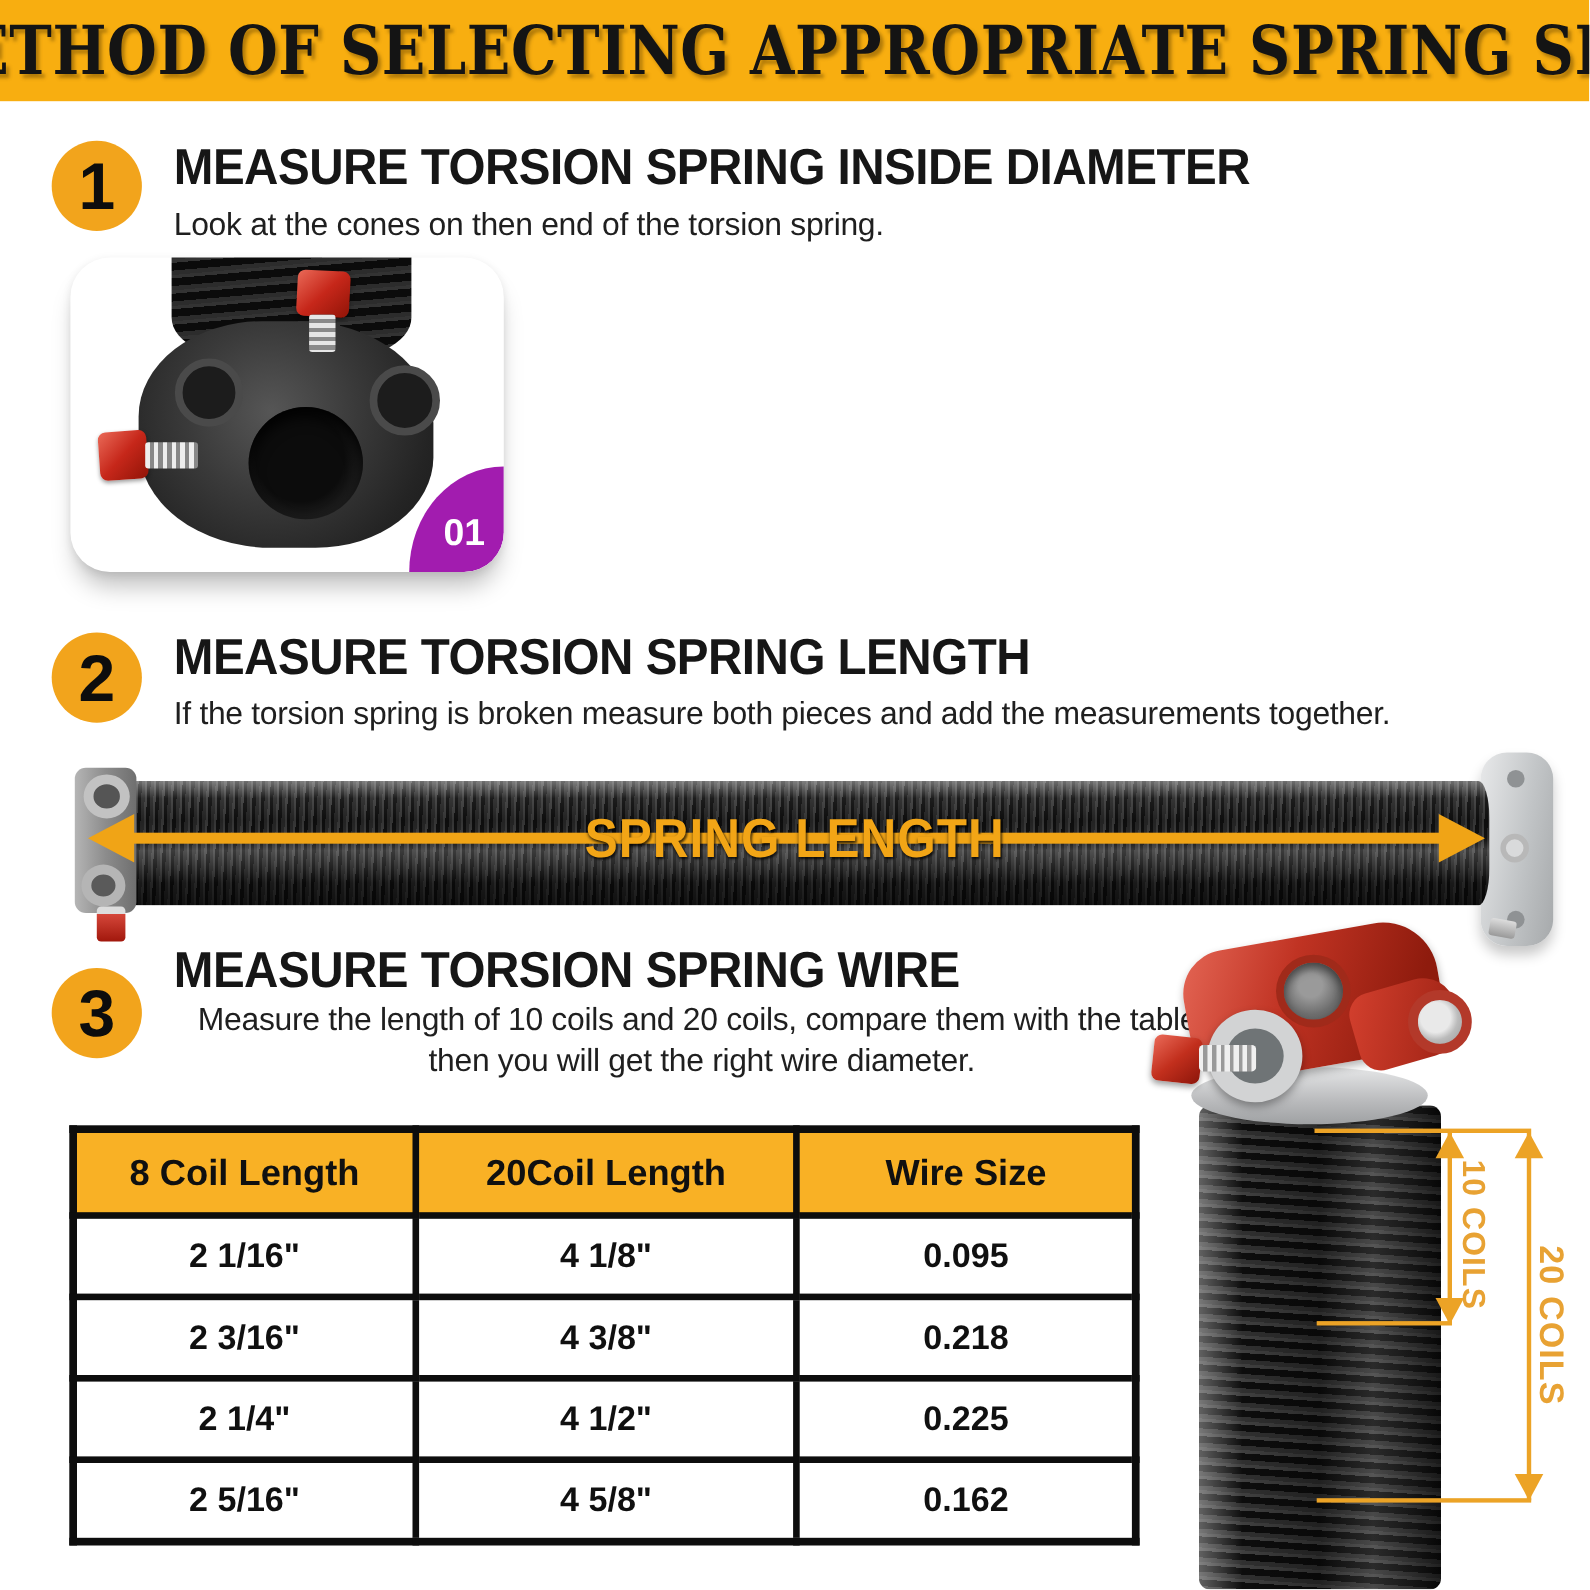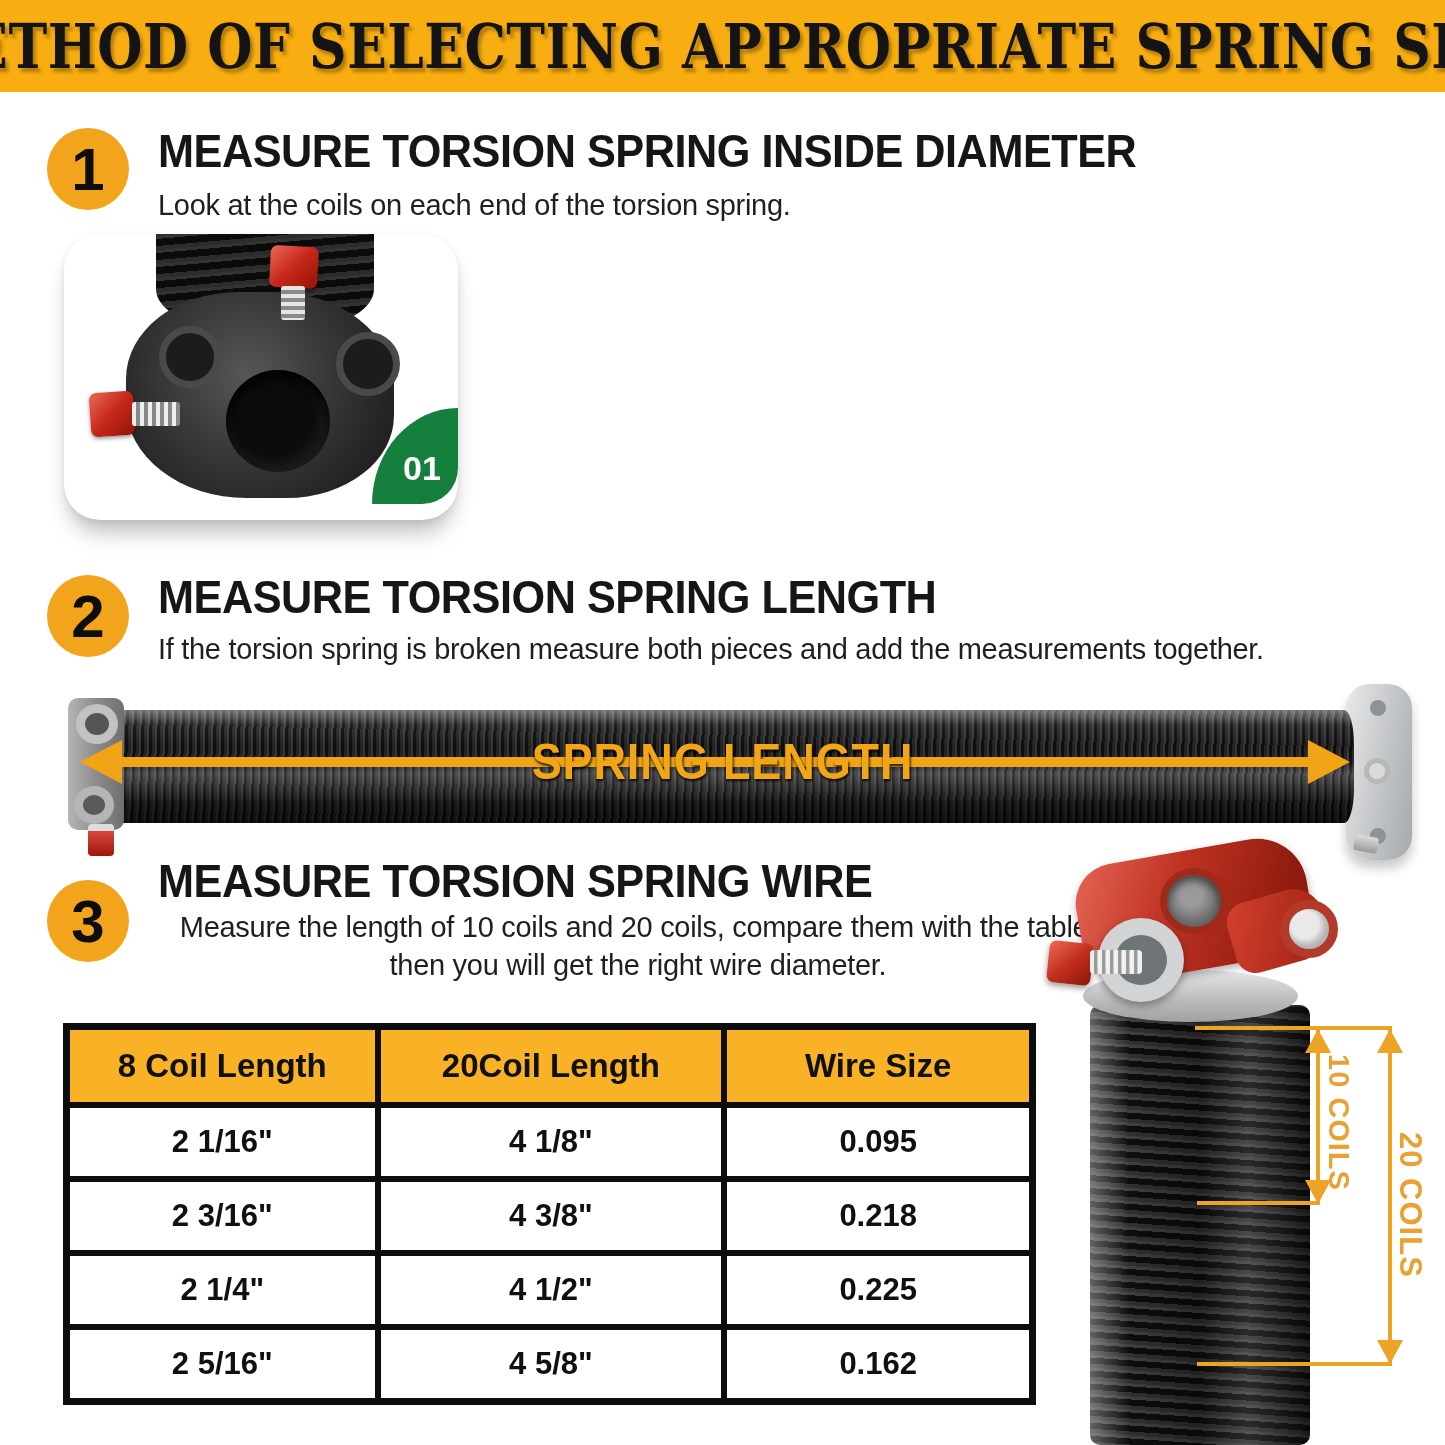--- a/index.html
+++ b/index.html
@@ -21,21 +21,21 @@
           white-space:nowrap;transform:scaleX(.94);transform-origin:left center;letter-spacing:-.5px;}
   .step-desc{position:absolute;left:158px;font-size:29px;color:#1f1f1f;letter-spacing:-.3px;line-height:1.32;}
   .circle-1{left:47px;top:128px;} .title-1{top:124px;} .desc-1{top:186px;width:1200px;}
   .circle-2{left:47px;top:575px;} .title-2{top:570px;} .desc-2{top:630px;width:1270px;}
   .circle-3{left:47px;top:880px;} .title-3{top:854px;} .desc-3{top:908px;width:960px;text-align:center;}
 
   
   .photo-card{position:absolute;top:234px;height:286px;background:#fff;border-radius:36px;
           overflow:hidden;box-shadow:0 18px 22px -6px rgba(0,0,0,.25),0 2px 8px rgba(0,0,0,.08);}
   .card-1{left:64px;width:394px;} .card-2{left:516px;width:376px;} .card-3{left:976px;width:382px;}
-  .badge{position:absolute;right:0;bottom:16px;width:86px;height:96px;background:#15803d;
+  .badge{position:absolute;right:0;bottom:0;width:86px;height:96px;background:#a21caf;
           border-radius:100% 0 36px 0;display:flex;align-items:center;justify-content:center;
           padding:24px 0 0 14px;box-sizing:border-box;color:#fff;font-size:34px;font-weight:bold;z-index:9;}
 
   
   .c1-spring{position:absolute;left:92px;top:-12px;width:218px;height:108px;border-radius:0 0 38% 38%;
           background:repeating-linear-gradient(175deg,#333 0 3px,#0b0b0b 3px 10px,#2c2c2c 10px 14px);}
   .c1-cone{position:absolute;left:62px;top:58px;width:268px;height:206px;
           border-radius:42% 45% 40% 45%;
           background:radial-gradient(circle at 45% 40%,#565656 0%,#3a3a3a 40%,#242424 75%,#191919);}
   .c1-hole{position:absolute;left:162px;top:136px;width:104px;height:102px;border-radius:50%;
@@ -164,21 +164,21 @@
 <body>
 
 <div class="page">
 
   <div class="banner">
     <div class="banner-title">METHOD OF SELECTING APPROPRIATE SPRING SIZE</div>
   </div>
 
   <div class="step-circle circle-1">1</div>
   <div class="step-title title-1">MEASURE TORSION SPRING INSIDE DIAMETER</div>
-  <div class="step-desc desc-1">Look at the coils on each end of the torsion spring.</div>
+  <div class="step-desc desc-1">Look at the cones on then end of the torsion spring.</div>
 
   <div class="photo-card card-1">
     <div class="c1-spring"></div>
     <div class="c1-cone"></div>
     <div class="c1-lug c1-lug-left"></div>
     <div class="c1-lug c1-lug-right"></div>
     <div class="c1-hole"></div>
     <div class="bolt-head c1-topbolt-head"></div>
     <div class="c1-topbolt-shaft"></div>
     <div class="bolt-head c1-leftbolt-head"></div>

